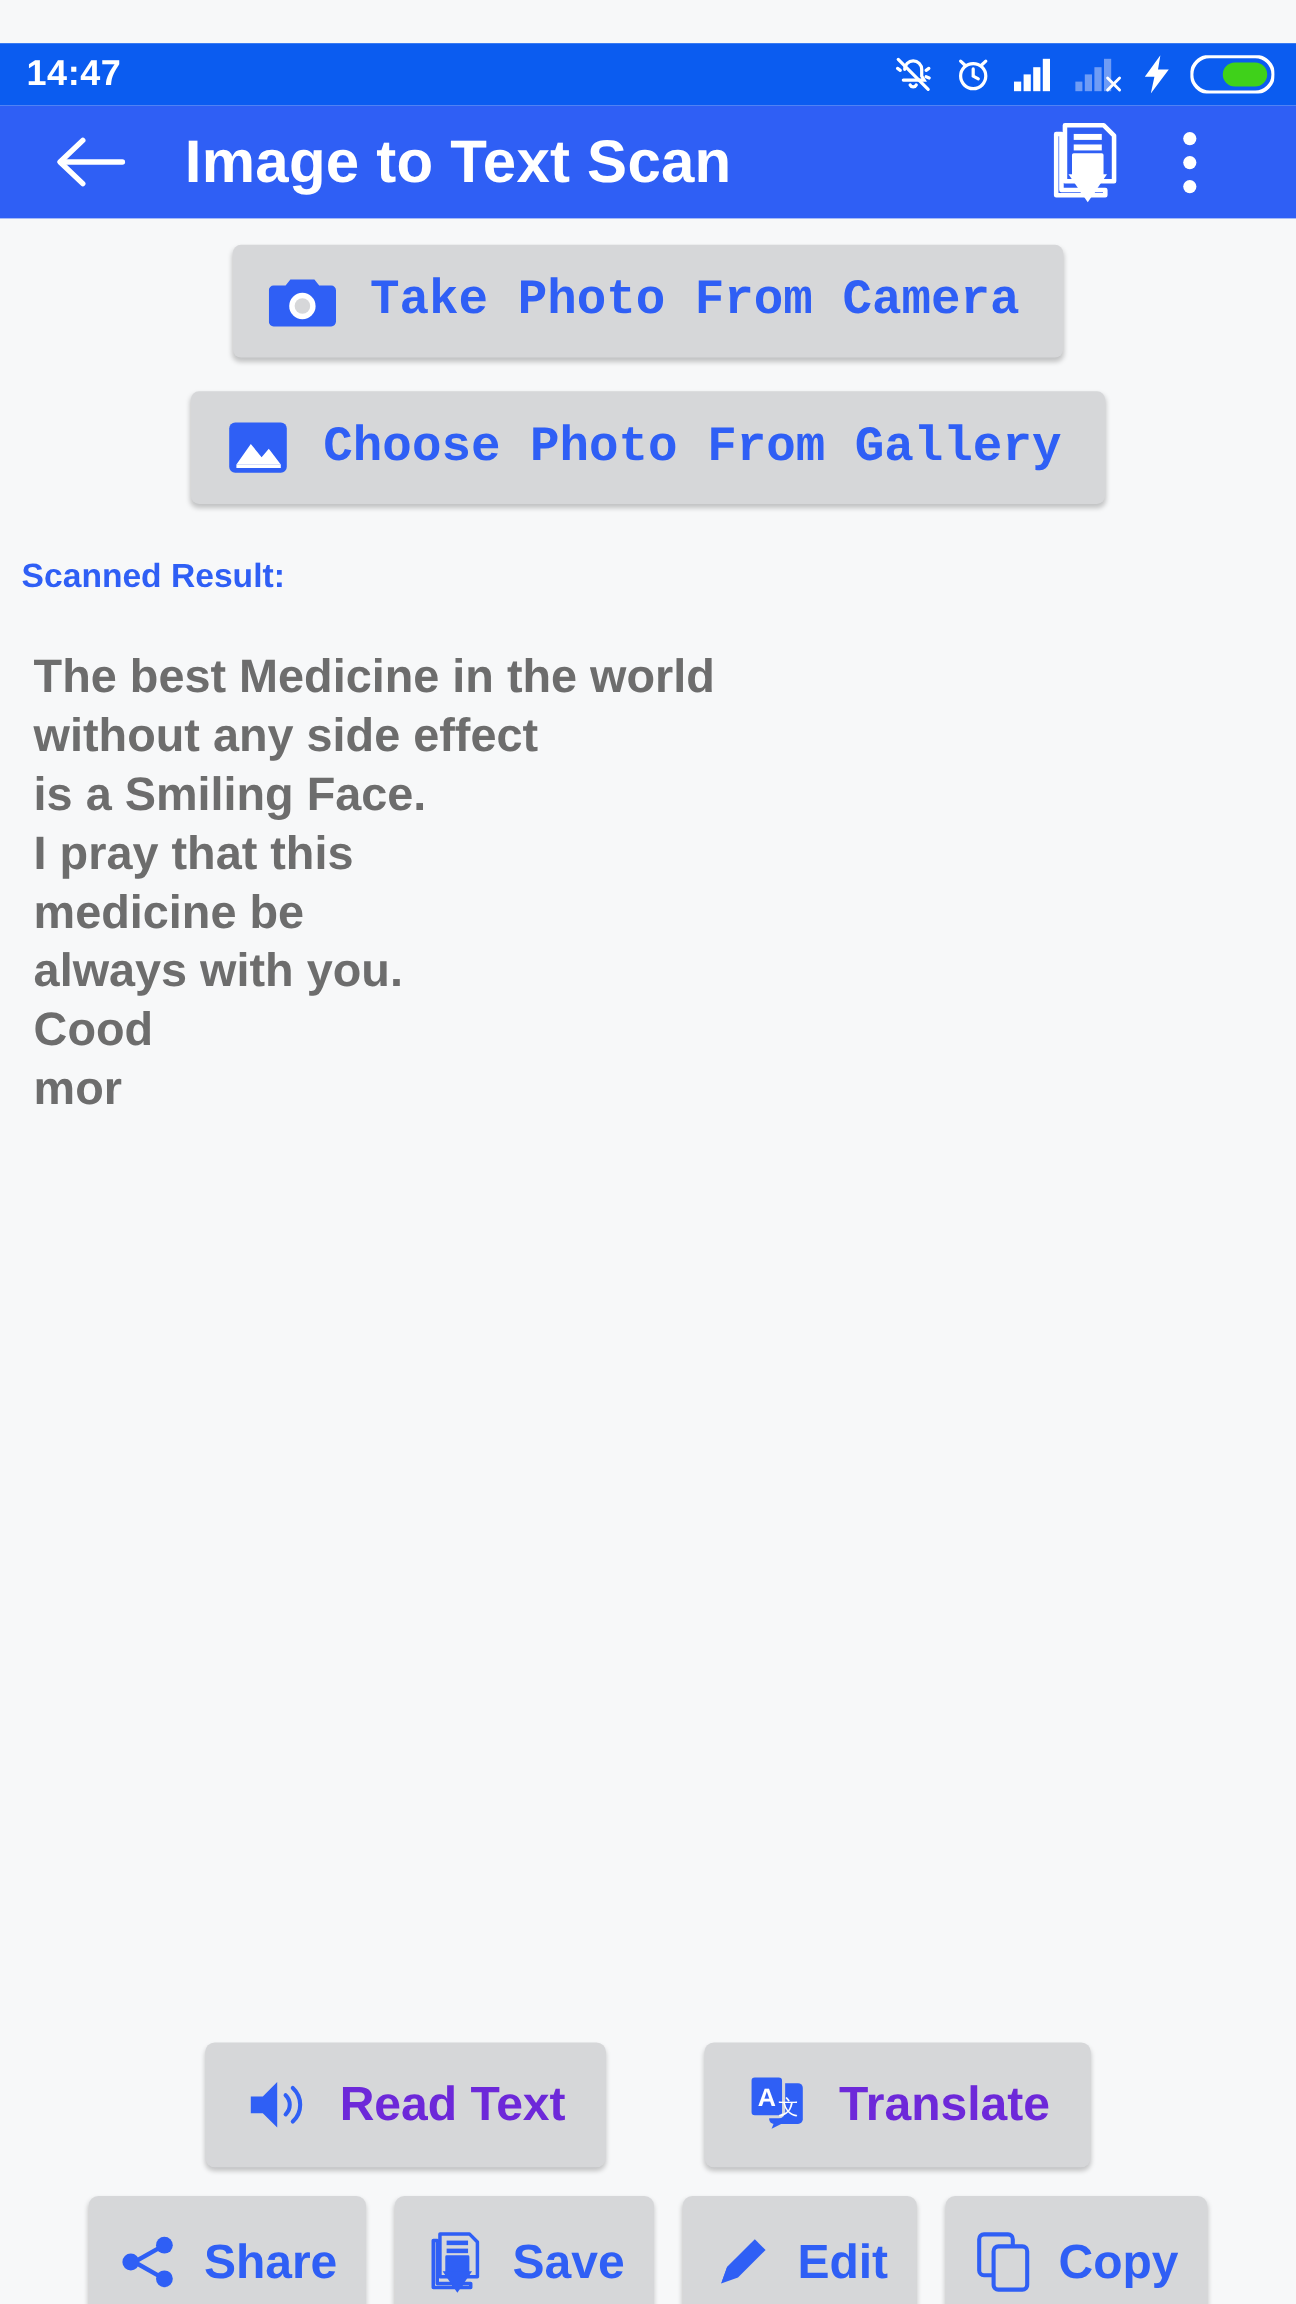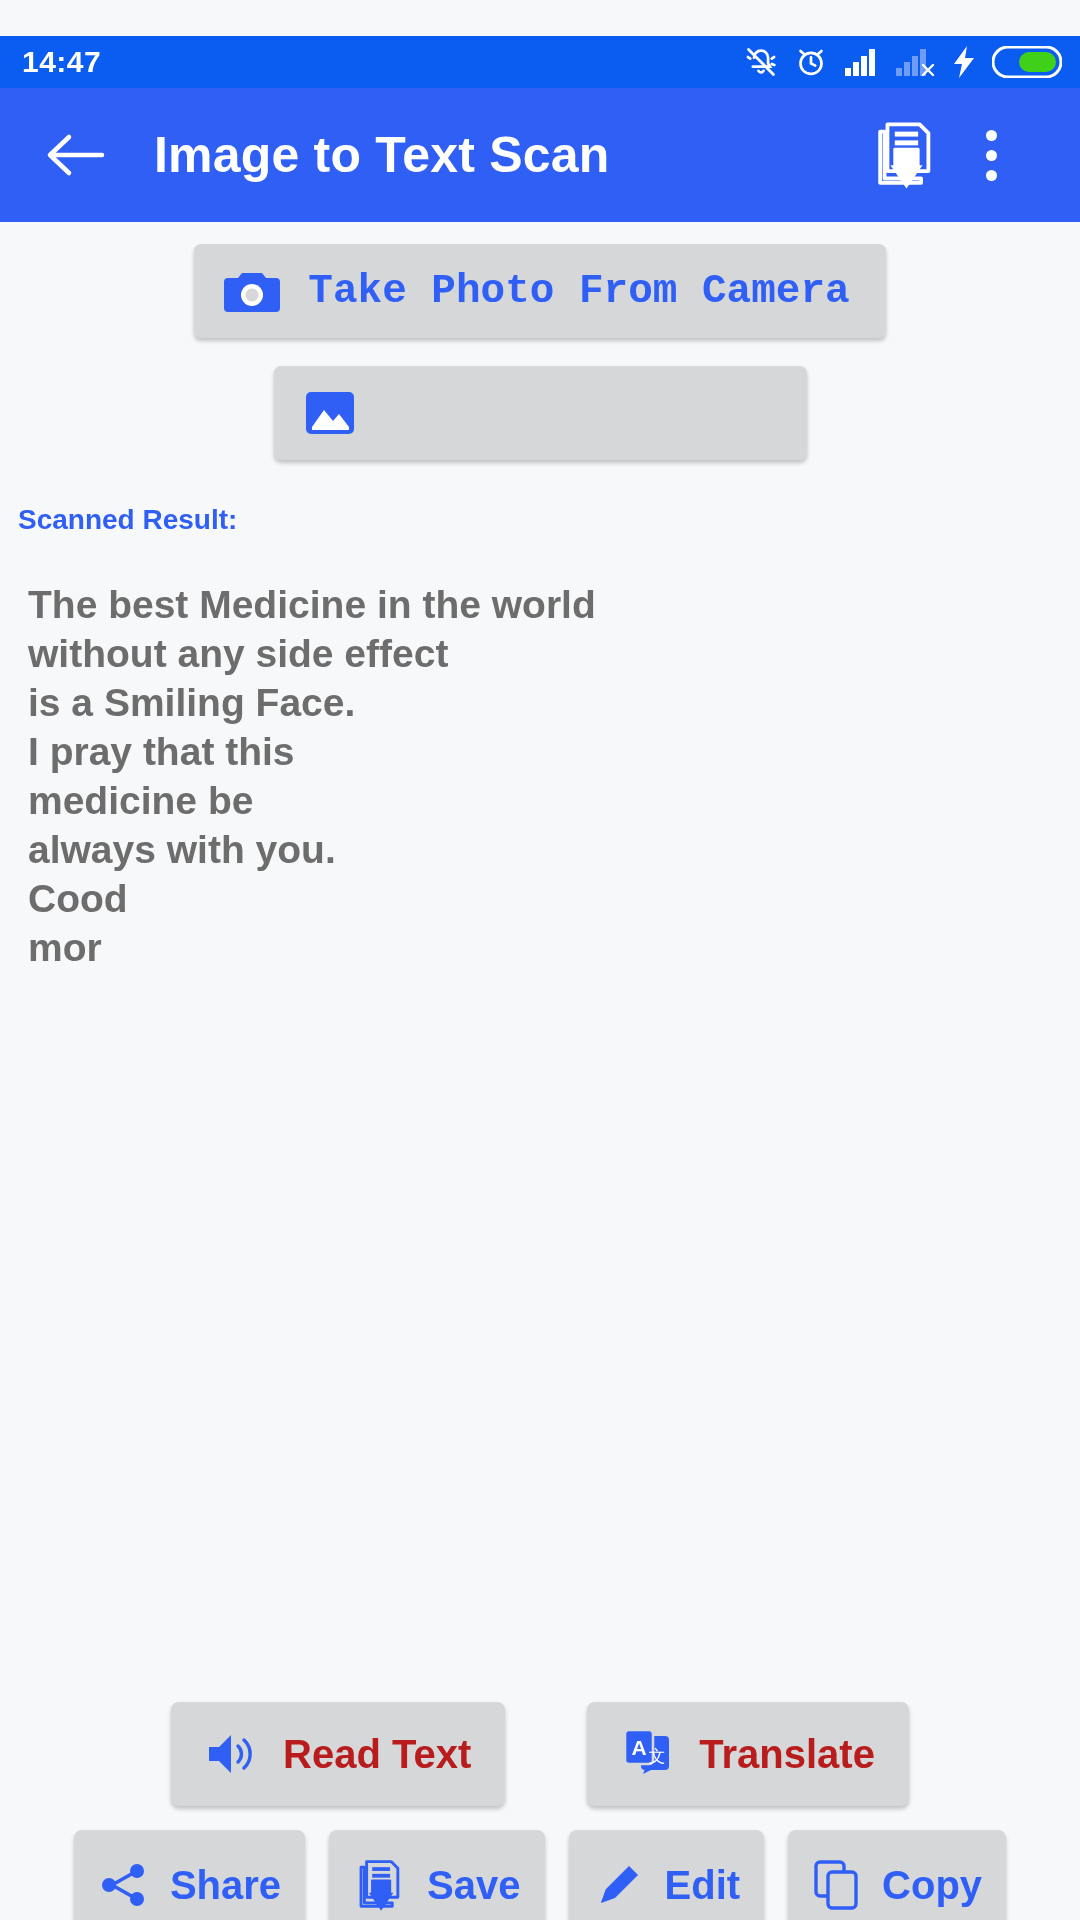--- a/index.html
+++ b/index.html
@@ -16,21 +16,21 @@
     height:52px; background:#0b5cf0;
     display:flex; align-items:center; justify-content:space-between;
     padding:0 18px 0 22px;
   }
   .status-time { color:#ffffff; font-size:30px; font-weight:700; letter-spacing:.5px; }
   .status-icons { display:flex; align-items:center; gap:16px; }
   .status-icons svg { display:block; }
 
   
   .appbar {
-    height:134px; background:#2f5ff5;
+    height:94px; background:#2f5ff5;
     display:flex; align-items:center; padding:0 54px 0 40px;
   }
   .back-btn { width:72px; height:72px; display:flex; align-items:center; justify-content:center; flex:0 0 auto; }
   .appbar-title {
     color:#ffffff; font-size:50px; font-weight:700;
     margin-left:42px; white-space:nowrap; letter-spacing:.2px;
   }
   .appbar-spacer { flex:1 1 auto; }
   .appbar-action { width:86px; height:86px; display:flex; align-items:center; justify-content:center; flex:0 0 auto; }
   .overflow-btn { width:70px; height:90px; display:flex; flex-direction:column; align-items:center; justify-content:center; gap:9px; flex:0 0 auto; margin-left:8px; }
@@ -68,21 +68,21 @@
   .row-main {
     display:flex; justify-content:center; gap:82px;
     margin-bottom:24px;
   }
   .btn-main {
     background:#d6d7d9; border-radius:8px;
     box-shadow:0 3px 4px rgba(0,0,0,.22);
     height:104px; display:flex; align-items:center;
     padding:0 34px;
   }
-  .btn-main .lbl { color:#b91c1c; font-size:40px; font-weight:700; margin-left:22px; white-space:nowrap; }
+  .btn-main .lbl { color:#6d28d9; font-size:40px; font-weight:700; margin-left:22px; white-space:nowrap; }
   .row-sub { display:flex; justify-content:center; gap:24px; padding:0 12px;align-items:center; }
   .btn-sub {
     background:#d6d7d9; border-radius:8px;
     box-shadow:0 3px 4px rgba(0,0,0,.22);
     height:110px; display:flex; align-items:center;
     padding:0 24px;
   }
   .btn-sub .lbl { color:#2f5ff5; font-size:40px; font-weight:700; margin-left:20px; white-space:nowrap; }
   .icon { display:flex; align-items:center; justify-content:center; flex:0 0 auto; }
 </style>
@@ -205,20 +205,21 @@
 
     <div class="src-row second">
       <div class="src-btn">
         <span class="icon">
           <svg width="52" height="50" viewBox="0 0 52 50">
             <rect x="2" y="4" width="48" height="42" rx="5" fill="#2f5ff5"></rect>
             <polygon points="8,39 20,22 29,33 35,26 45,39" fill="#ffffff"></polygon>
             <rect x="8" y="39" width="37" height="3" fill="#ffffff"></rect>
           </svg>
         </span>
+        <span class="src-label">Choose Photo From Gallery</span>
       </div>
     </div>
 
   </div>
 
   <div class="result-head">Scanned Result:</div>
   <div class="result-text">The best Medicine in the world
 without any side effect
 is a Smiling Face.
 I pray that this

